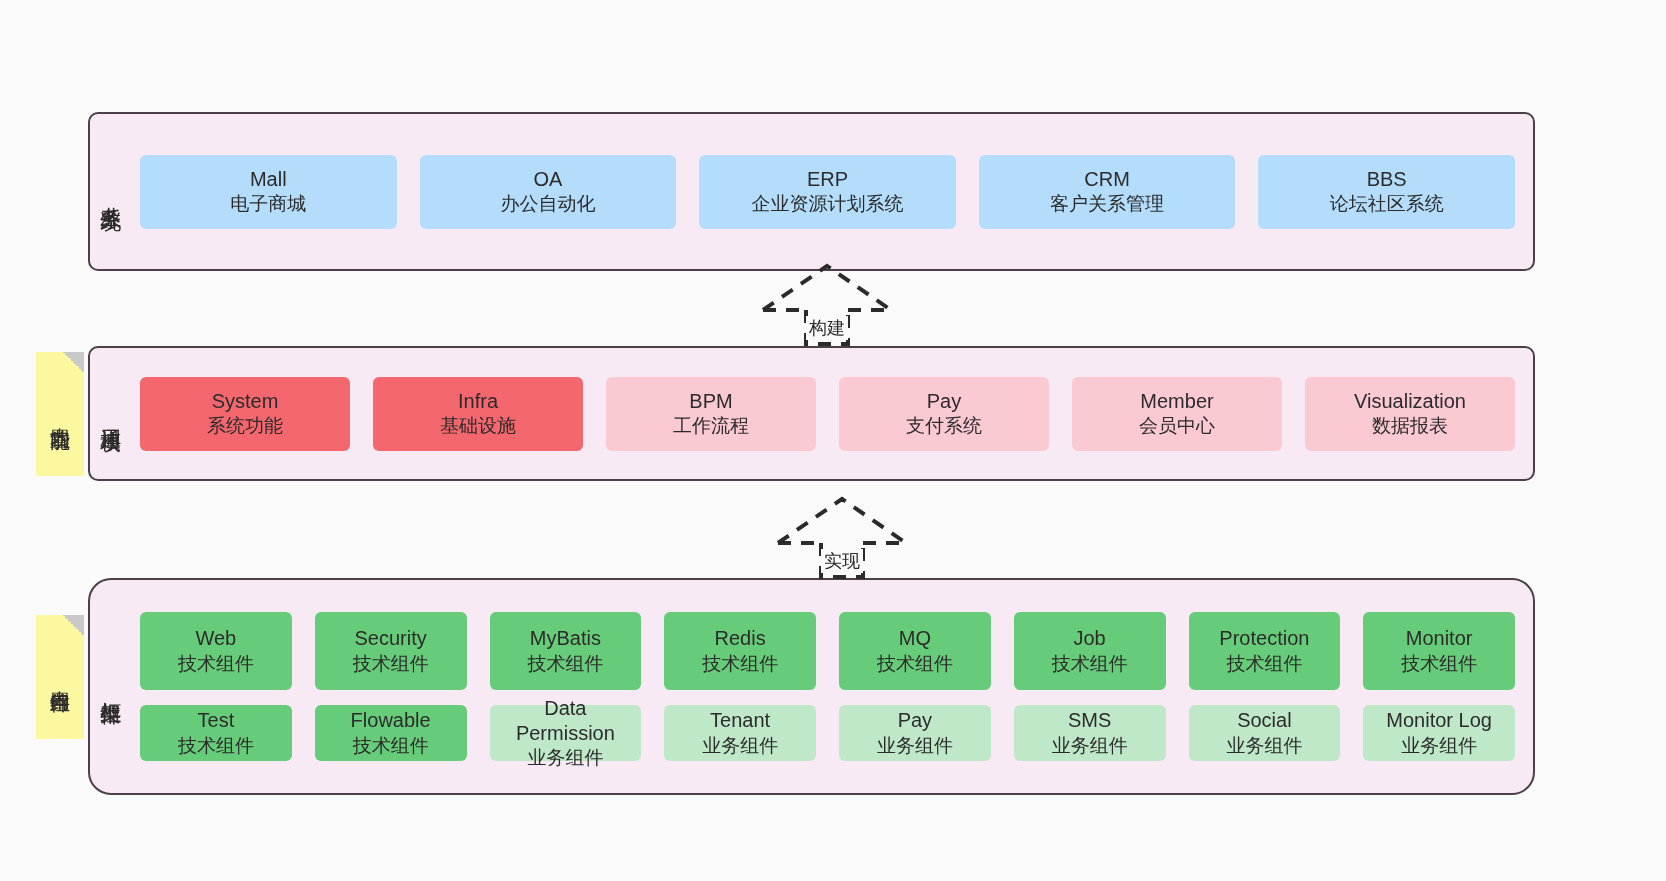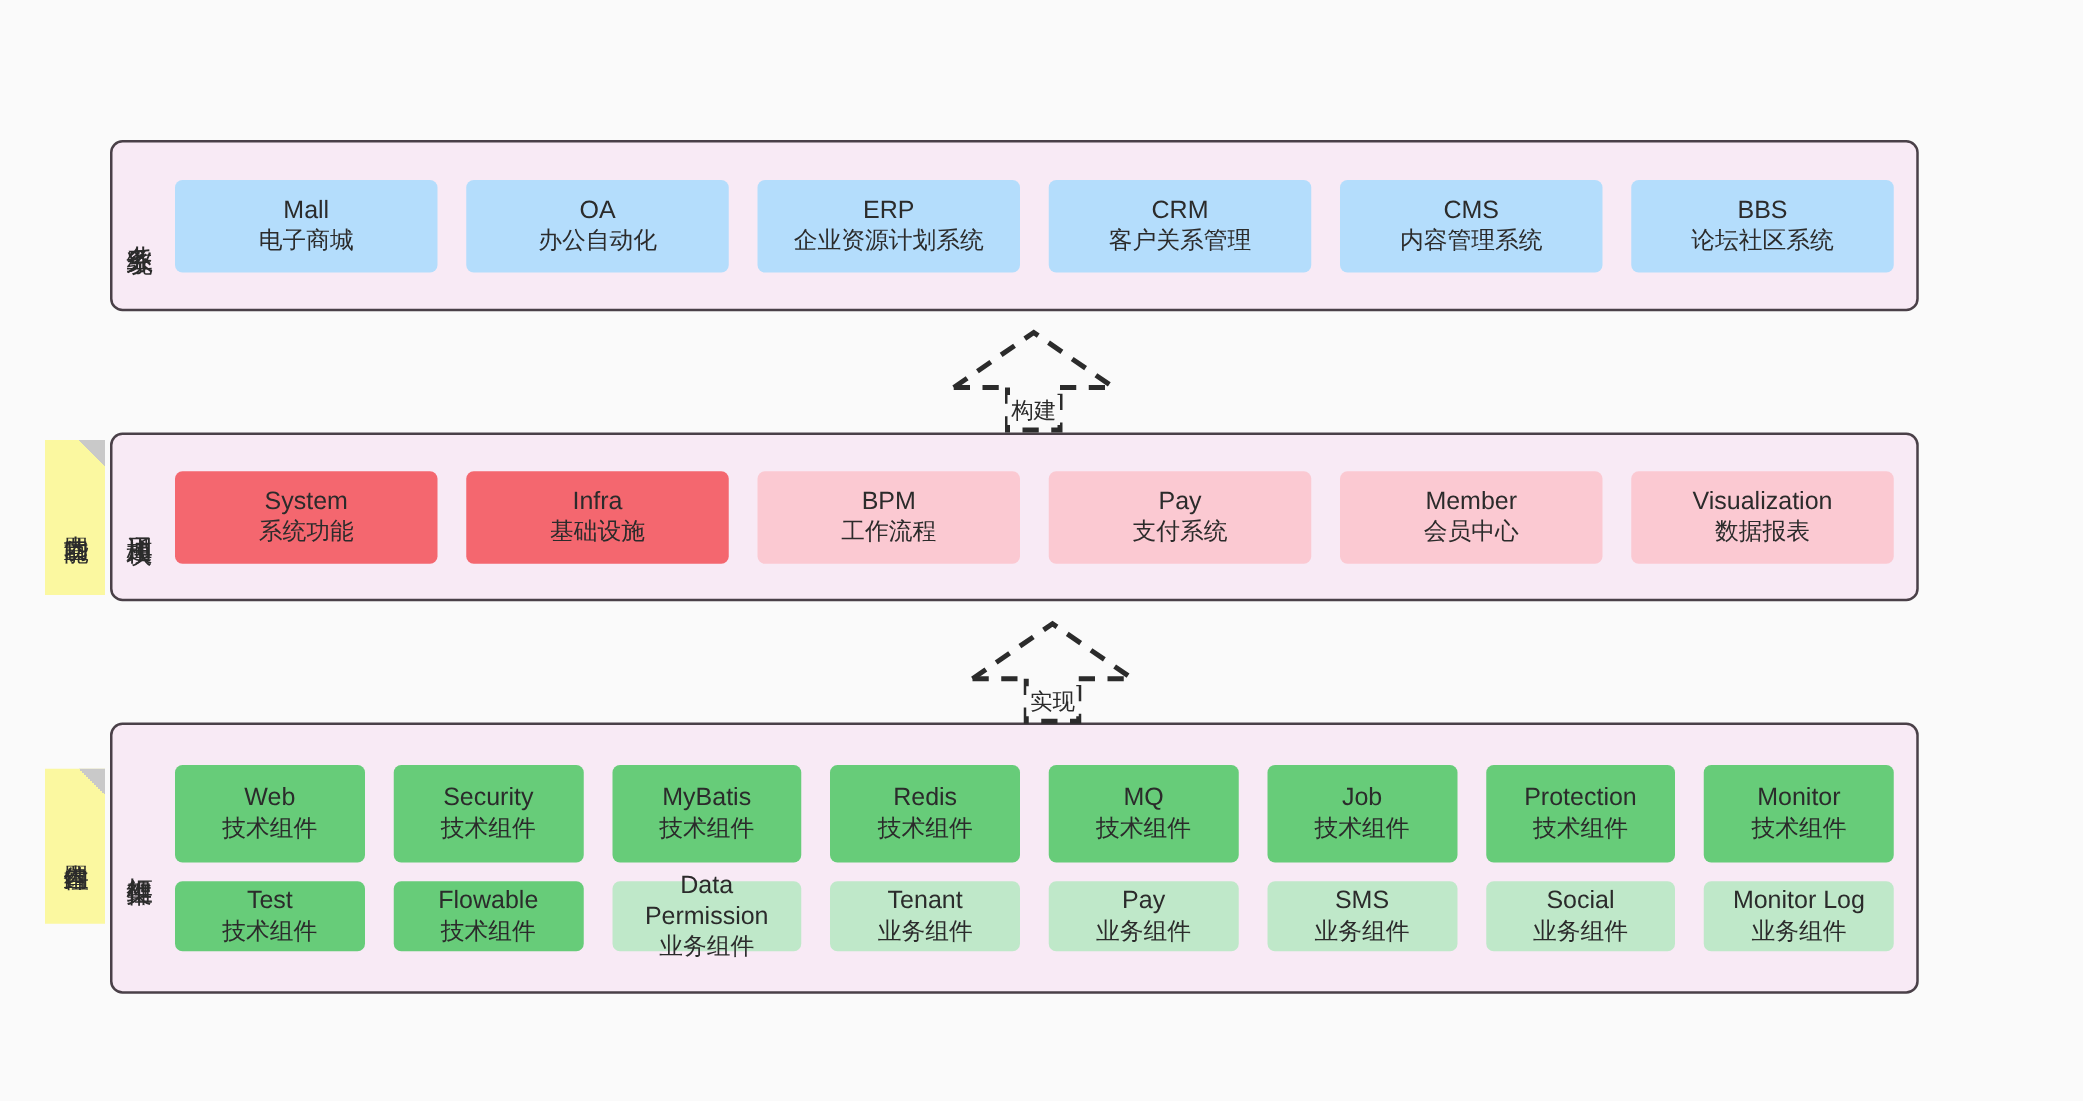--- a/index.html
+++ b/index.html
@@ -128,43 +128,39 @@
     color: #2b2b2b;
     user-select: none;
     font-family: Liberation Mono, monospace;
   }
 </style>
 </head>
 <body>
 
 <div class="canvas">
 
-  <div class="layer" style="left:88px; top:112px; width:1447px; height:137px;">
+  <div class="layer" style="left:88px; top:112px; width:1447px; height:159px;">
     <div class="layer-title">业务系统</div>
     <div class="layer-body">
       <div class="row" style="height:74px;">
         <div class="card c-blue">
           <span class="t1">Mall</span>
           <span class="t2">电子商城</span>
         </div>
         <div class="card c-blue">
           <span class="t1">OA</span>
           <span class="t2">办公自动化</span>
         </div>
         <div class="card c-blue">
           <span class="t1">ERP</span>
           <span class="t2">企业资源计划系统</span>
         </div>
         <div class="card c-blue">
           <span class="t1">CRM</span>
           <span class="t2">客户关系管理</span>
-        </div>
-        <div class="card c-blue">
-          <span class="t1">CMS</span>
-          <span class="t2">内容管理系统</span>
         </div>
         <div class="card c-blue">
           <span class="t1">BBS</span>
           <span class="t2">论坛社区系统</span>
         </div>
       </div>
     </div>
   </div>
 
   <div class="arrow" style="left:760px; top:262px; width:134px; height:84px;">
@@ -220,21 +216,21 @@
       <path d="M46 48 L46 82 L88 82 L88 48" stroke="#2b2b2b" stroke-width="4" stroke-dasharray="13 10" fill="none"></path>
     </svg>
     <span class="arrow-label">实现</span>
   </div>
 
   <div class="sticky" style="left:36px; top:615px; width:48px; height:124px;">
     <span class="fold"></span>
     <span>内置组件</span>
   </div>
 
-  <div class="layer" style="left:88px; top:578px; width:1447px; height:217px;">
+  <div class="layer" style="left:88px; top:578px; width:1447px; height:217px;border-radius:23px;">
     <div class="layer-title">框架组件</div>
     <div class="layer-body" style="gap:15px;">
 
       <div class="row" style="height:78px;">
         <div class="card c-green">
           <span class="t1">Web</span>
           <span class="t2">技术组件</span>
         </div>
         <div class="card c-green">
           <span class="t1">Security</span>

